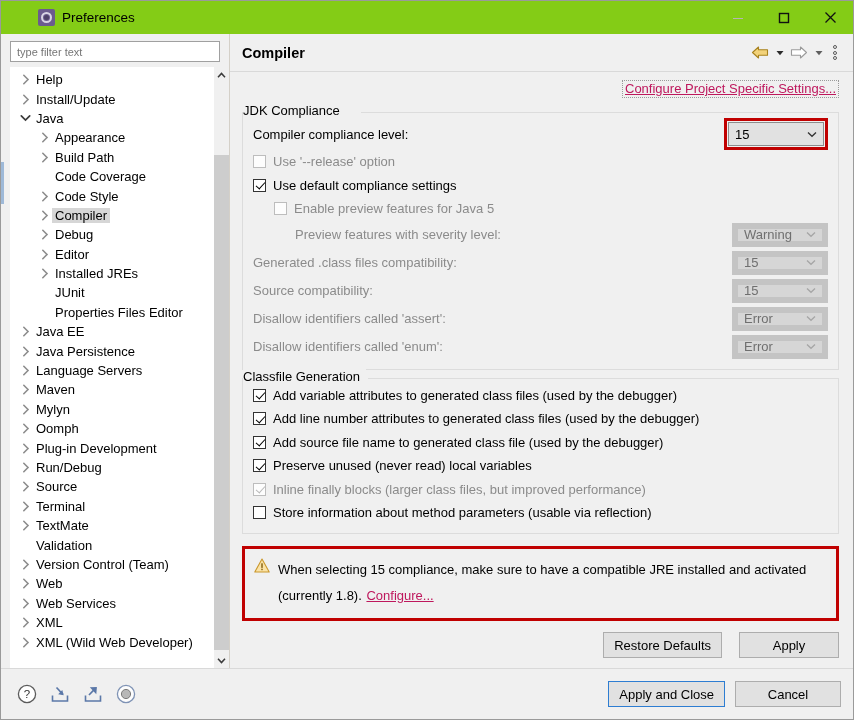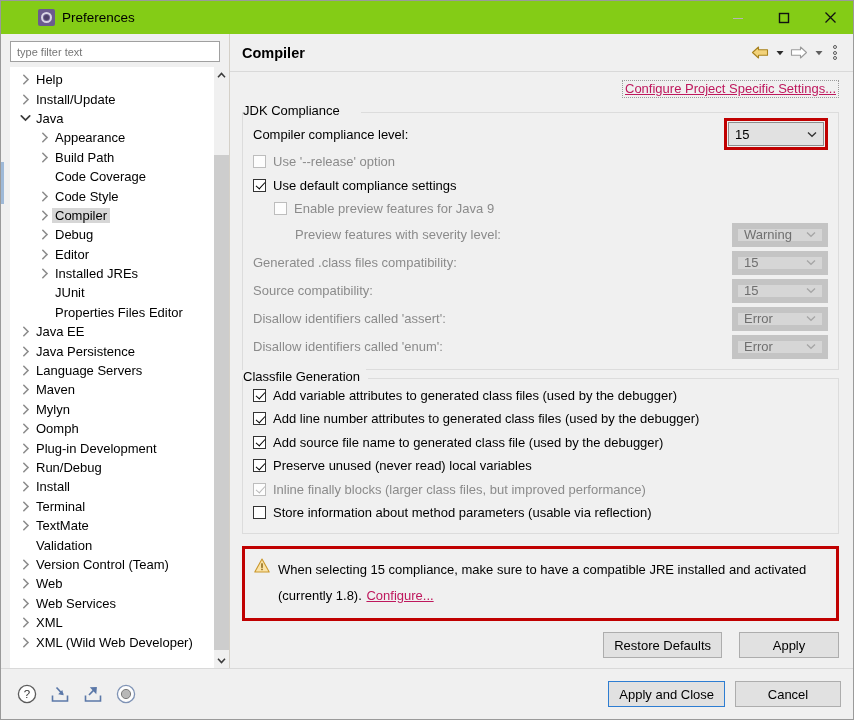--- a/index.html
+++ b/index.html
@@ -617,21 +617,21 @@
                 </svg>
               </span>
               <span class="lbl">Run/Debug</span>
             </div>
             <div class="tnode depth1">
               <span class="arrow">
                 <svg width="8" height="11" viewBox="0 0 8 11">
                   <path d="M1.8 1.3 L6 5.5 L1.8 9.7" stroke="#8d8d8d" stroke-width="1.6" fill="none" stroke-linecap="round"></path>
                 </svg>
               </span>
-              <span class="lbl">Install</span>
+              <span class="lbl">Source</span>
             </div>
             <div class="tnode depth1">
               <span class="arrow">
                 <svg width="8" height="11" viewBox="0 0 8 11">
                   <path d="M1.8 1.3 L6 5.5 L1.8 9.7" stroke="#8d8d8d" stroke-width="1.6" fill="none" stroke-linecap="round"></path>
                 </svg>
               </span>
               <span class="lbl">Terminal</span>
             </div>
             <div class="tnode depth1">
@@ -768,21 +768,21 @@
             <span class="cbtext disabled">Use '--release' option</span>
           </div>
 
           <div class="cbrow">
             <span class="cb checked"></span>
             <span class="cbtext">Use default compliance settings</span>
           </div>
 
           <div class="cbrow indent">
             <span class="cb disabled"></span>
-            <span class="cbtext disabled">Enable preview features for Java 9</span>
+            <span class="cbtext disabled">Enable preview features for Java 5</span>
           </div>
 
           <div class="grow" style="padding-left:42px;">
             <span class="glabel disabled">Preview features with severity level:</span>
             <span class="spacer"></span>
             <span class="combo disabled">
               <span class="cval">Warning</span>
               <span class="cchev">
                 <svg width="10" height="7" viewBox="0 0 10 7">
                     <path d="M1 1.5 L5 5.3 L9 1.5" stroke="#a6a6a6" stroke-width="1.3" fill="none"></path>

